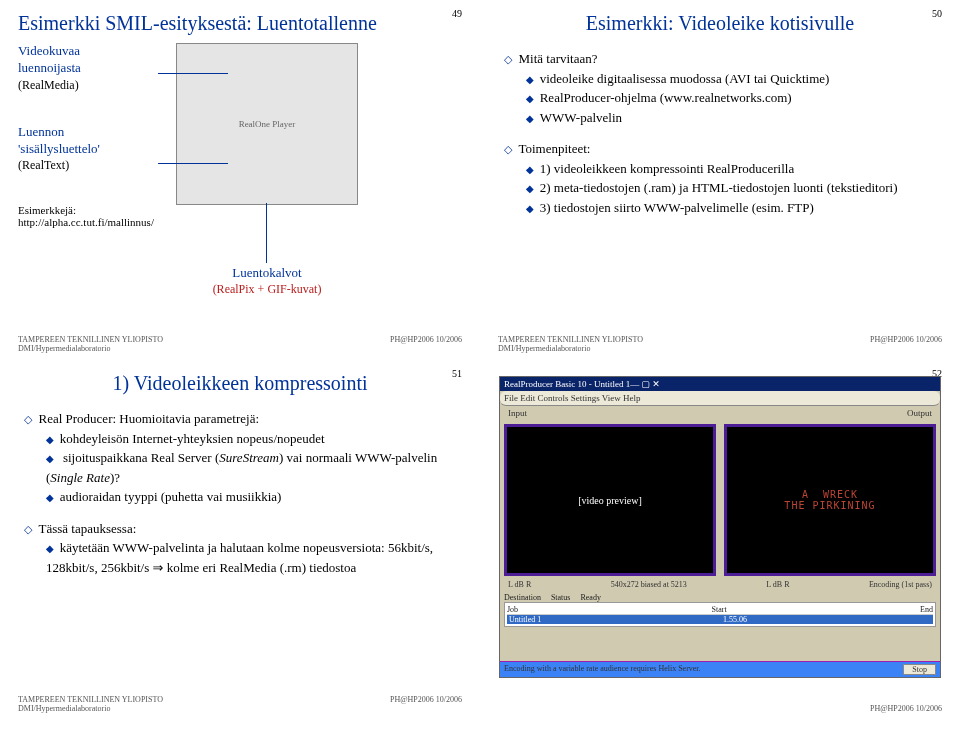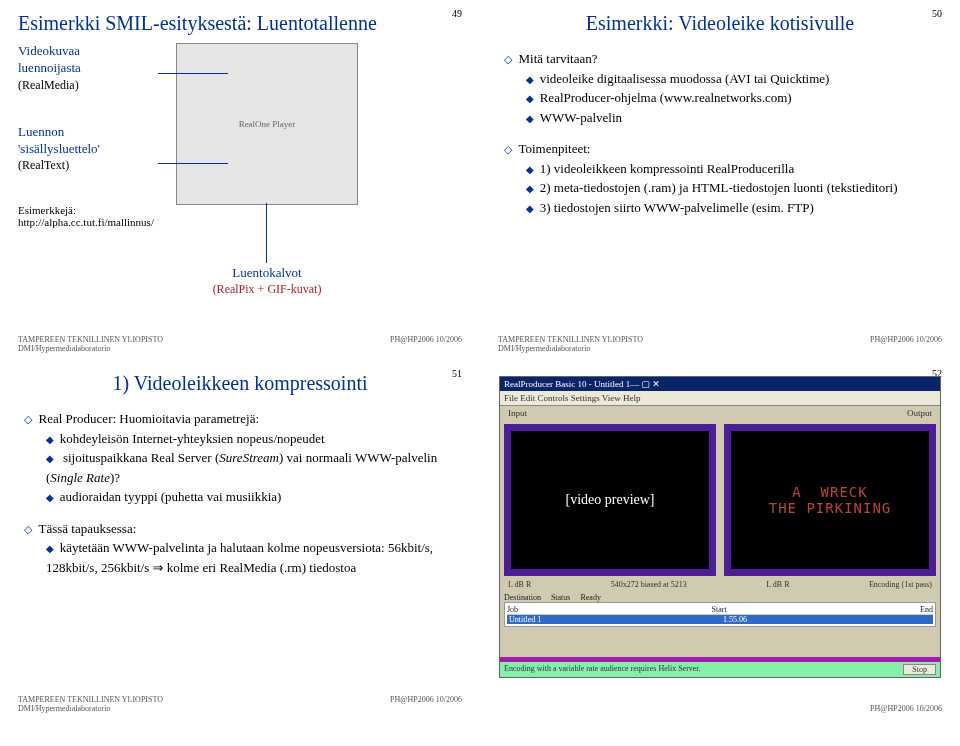--- a/index.html
+++ b/index.html
@@ -14,25 +14,25 @@
   .b-solid::before  { content:"◆"; color:#003399; margin-right:6px; font-size:10px; }
   .sub { padding-left:22px; }
   .sidelabel { font-size:13px; color:#003399; line-height:1.3; margin-bottom:16px; }
   .sidelabel .sm { color:#000; font-size:12px; }
   .thumb { background:#e5e5e5; border:1px solid #888; width:180px; height:160px; display:flex; align-items:center; justify-content:center; font-size:9px; color:#666; }
   .callout { font-size:13px; color:#003399; text-align:center; }
   .callout .sm { color:#b91c1c; font-size:12px; }
   .line49 { position:absolute; border-top:1px solid #003399; width:70px; }
   .appshot { background:#cfcab0; border:1px solid #666; width:440px; height:300px; font-size:8px; color:#333; position:relative; margin:4px auto 0 auto; }
   .appbar { background:#0a246a; color:#fff; font-size:9px; padding:2px 4px; display:flex; }
-  .appmenu { background:#ece9d8; font-size:9px; padding:2px 4px; border-bottom:1px solid #888; }
+  .appmenu { background:#ece9d8; font-size:9px; padding:2px 4px; border-bottom:1px solid #888;border-radius:6px; }
   .panels { display:flex; height:160px; }
-  .panel { border:7px solid #4c1d95; margin:4px; background:#000; flex:1; display:flex; align-items:center; justify-content:center; color:#fff; font-size:14px; text-align:center; }
+  .panel { border:3px solid #4c1d95; margin:4px; background:#000; flex:1; display:flex; align-items:center; justify-content:center; color:#fff; font-size:10px; text-align:center; }
   .lower { padding:4px; font-size:8px; color:#222; }
-  .statusbar { position:absolute; bottom:0; left:0; right:0; background:#86efac; border-top:5px solid #a21caf; font-size:8px; padding:2px 4px; display:flex; justify-content:space-between; }
+  .statusbar { position:absolute; bottom:0; left:0; right:0; background:#3b82f6; border-top:1px solid #a21caf; font-size:8px; padding:2px 4px; display:flex; justify-content:space-between; }
   .ls { position:absolute; border-left:1px solid #003399; height:60px; width:1px; }
 </style>
 </head>
 <body>
 
 <div class="grid">
 
   <div class="slide">
     <span class="pgnum">49</span>
     <div class="title">Esimerkki SMIL-esityksestä: Luentotallenne</div>

